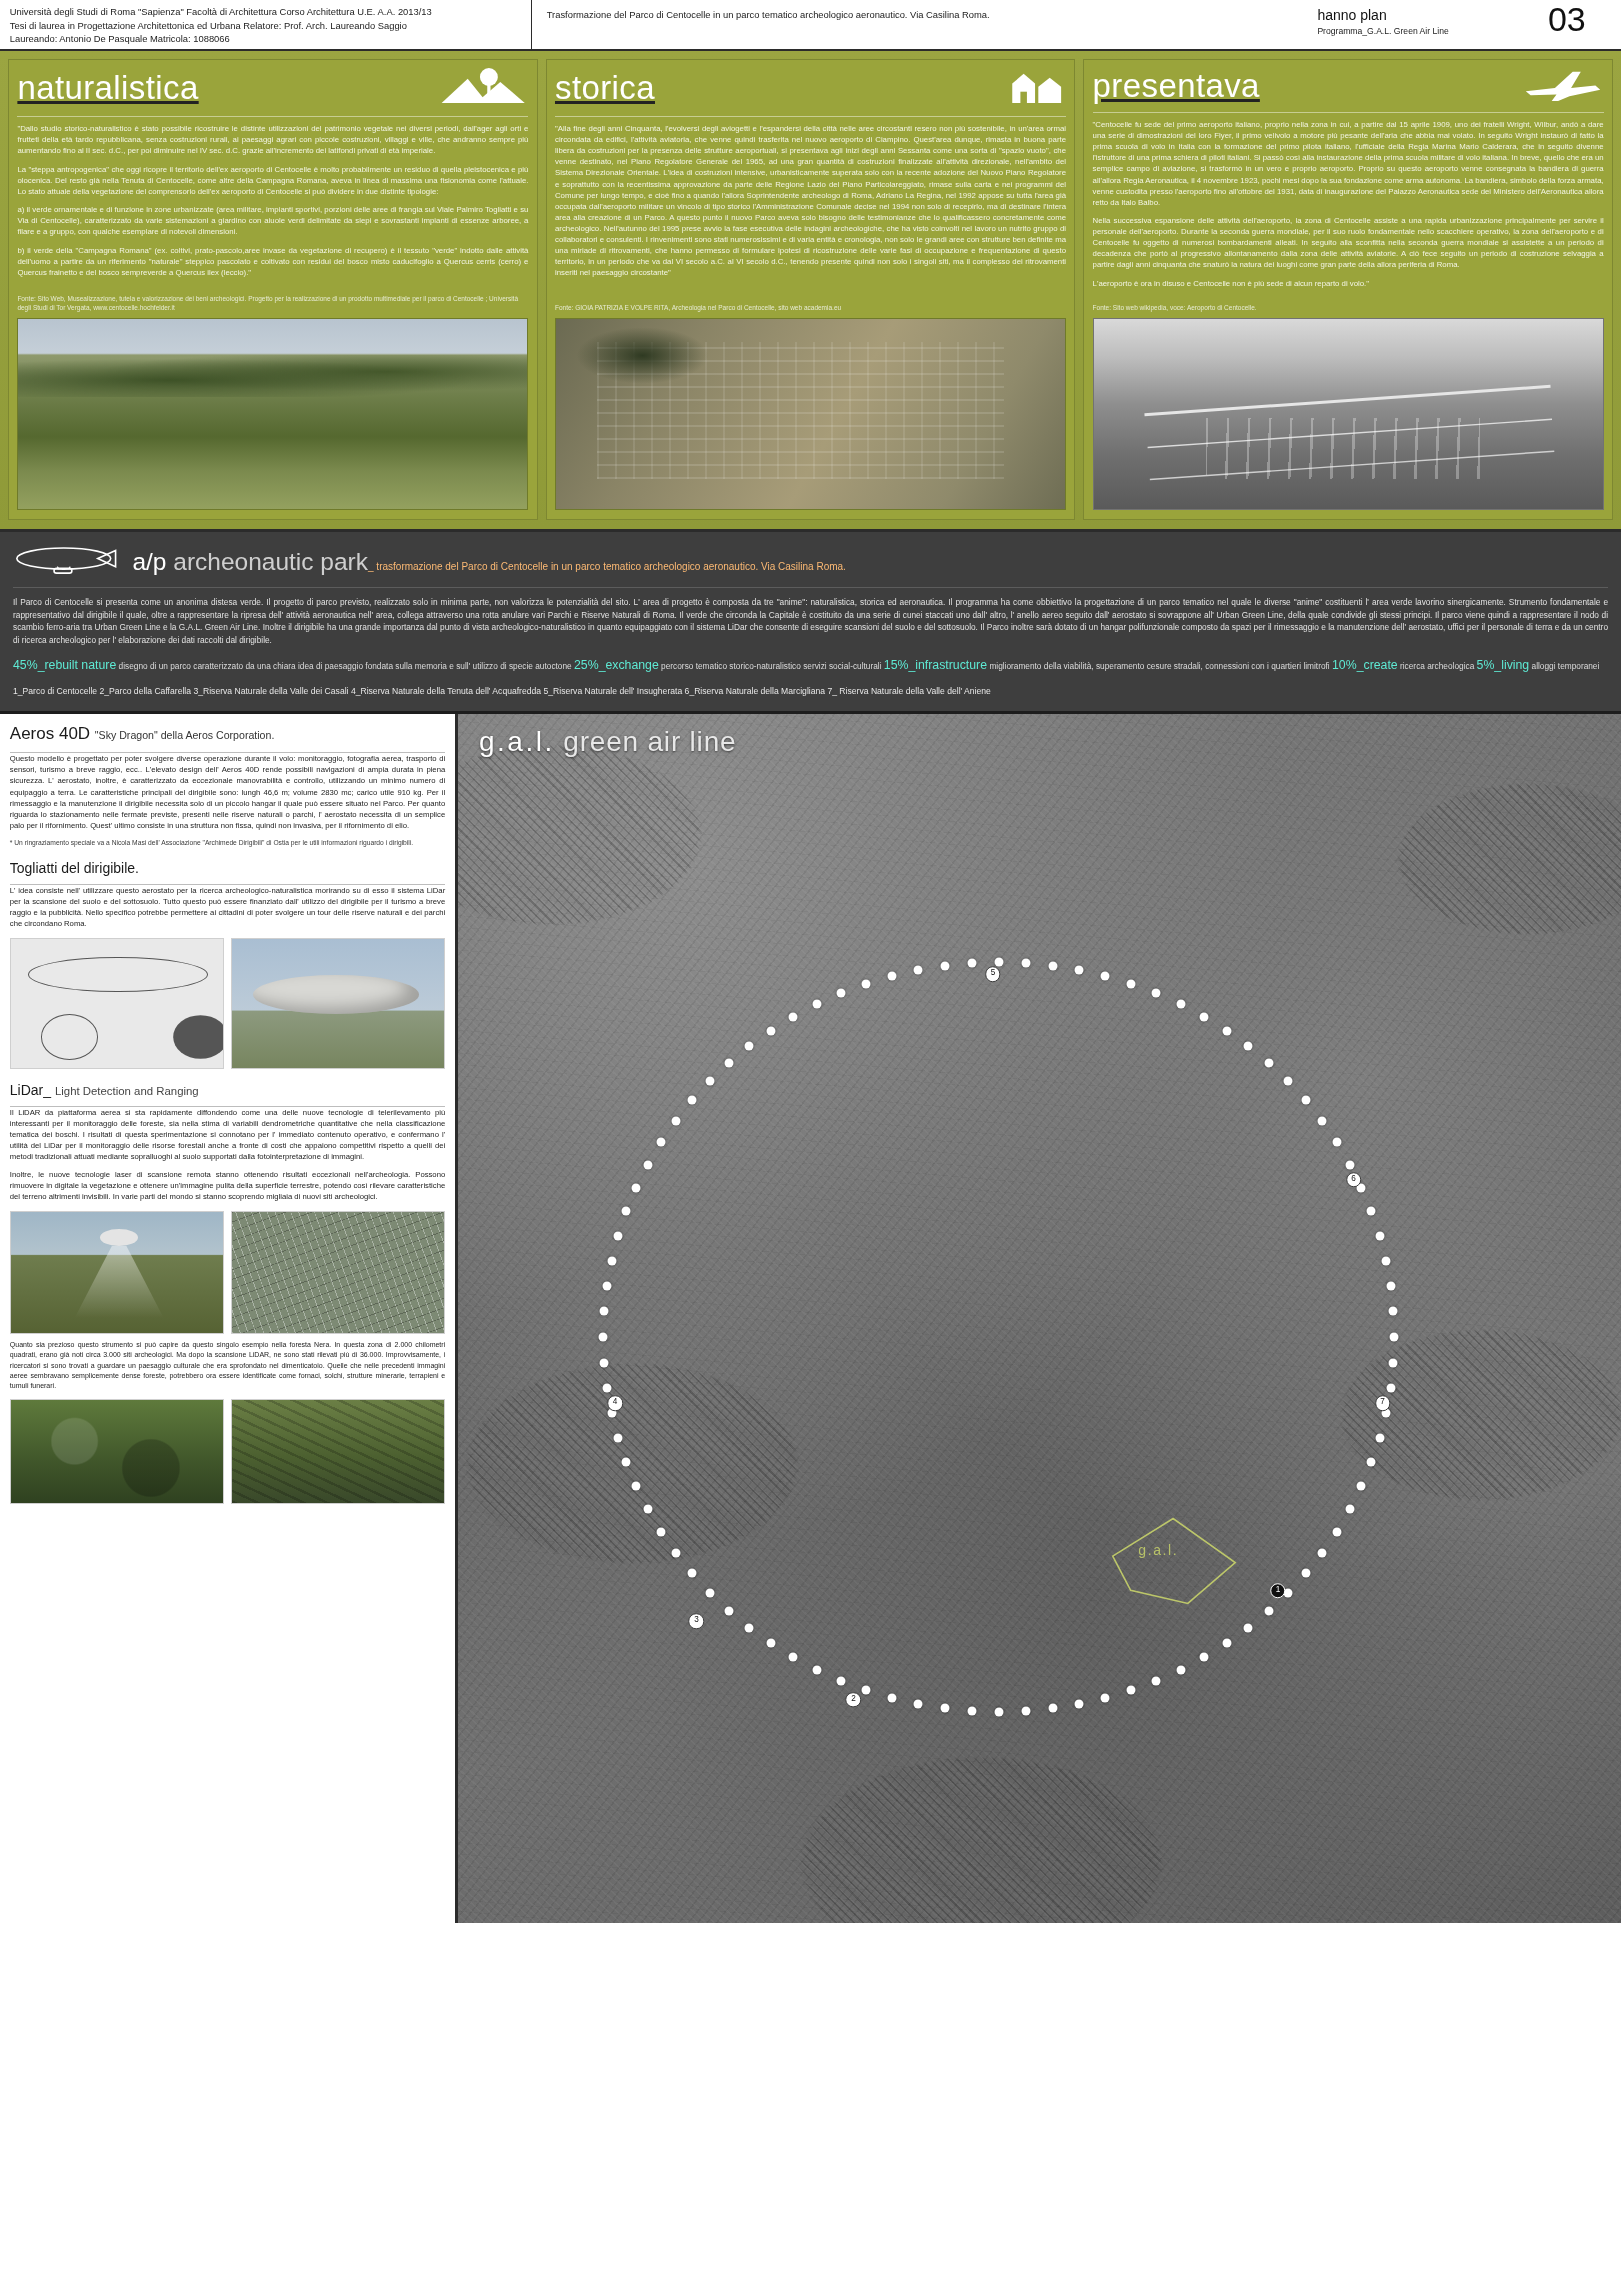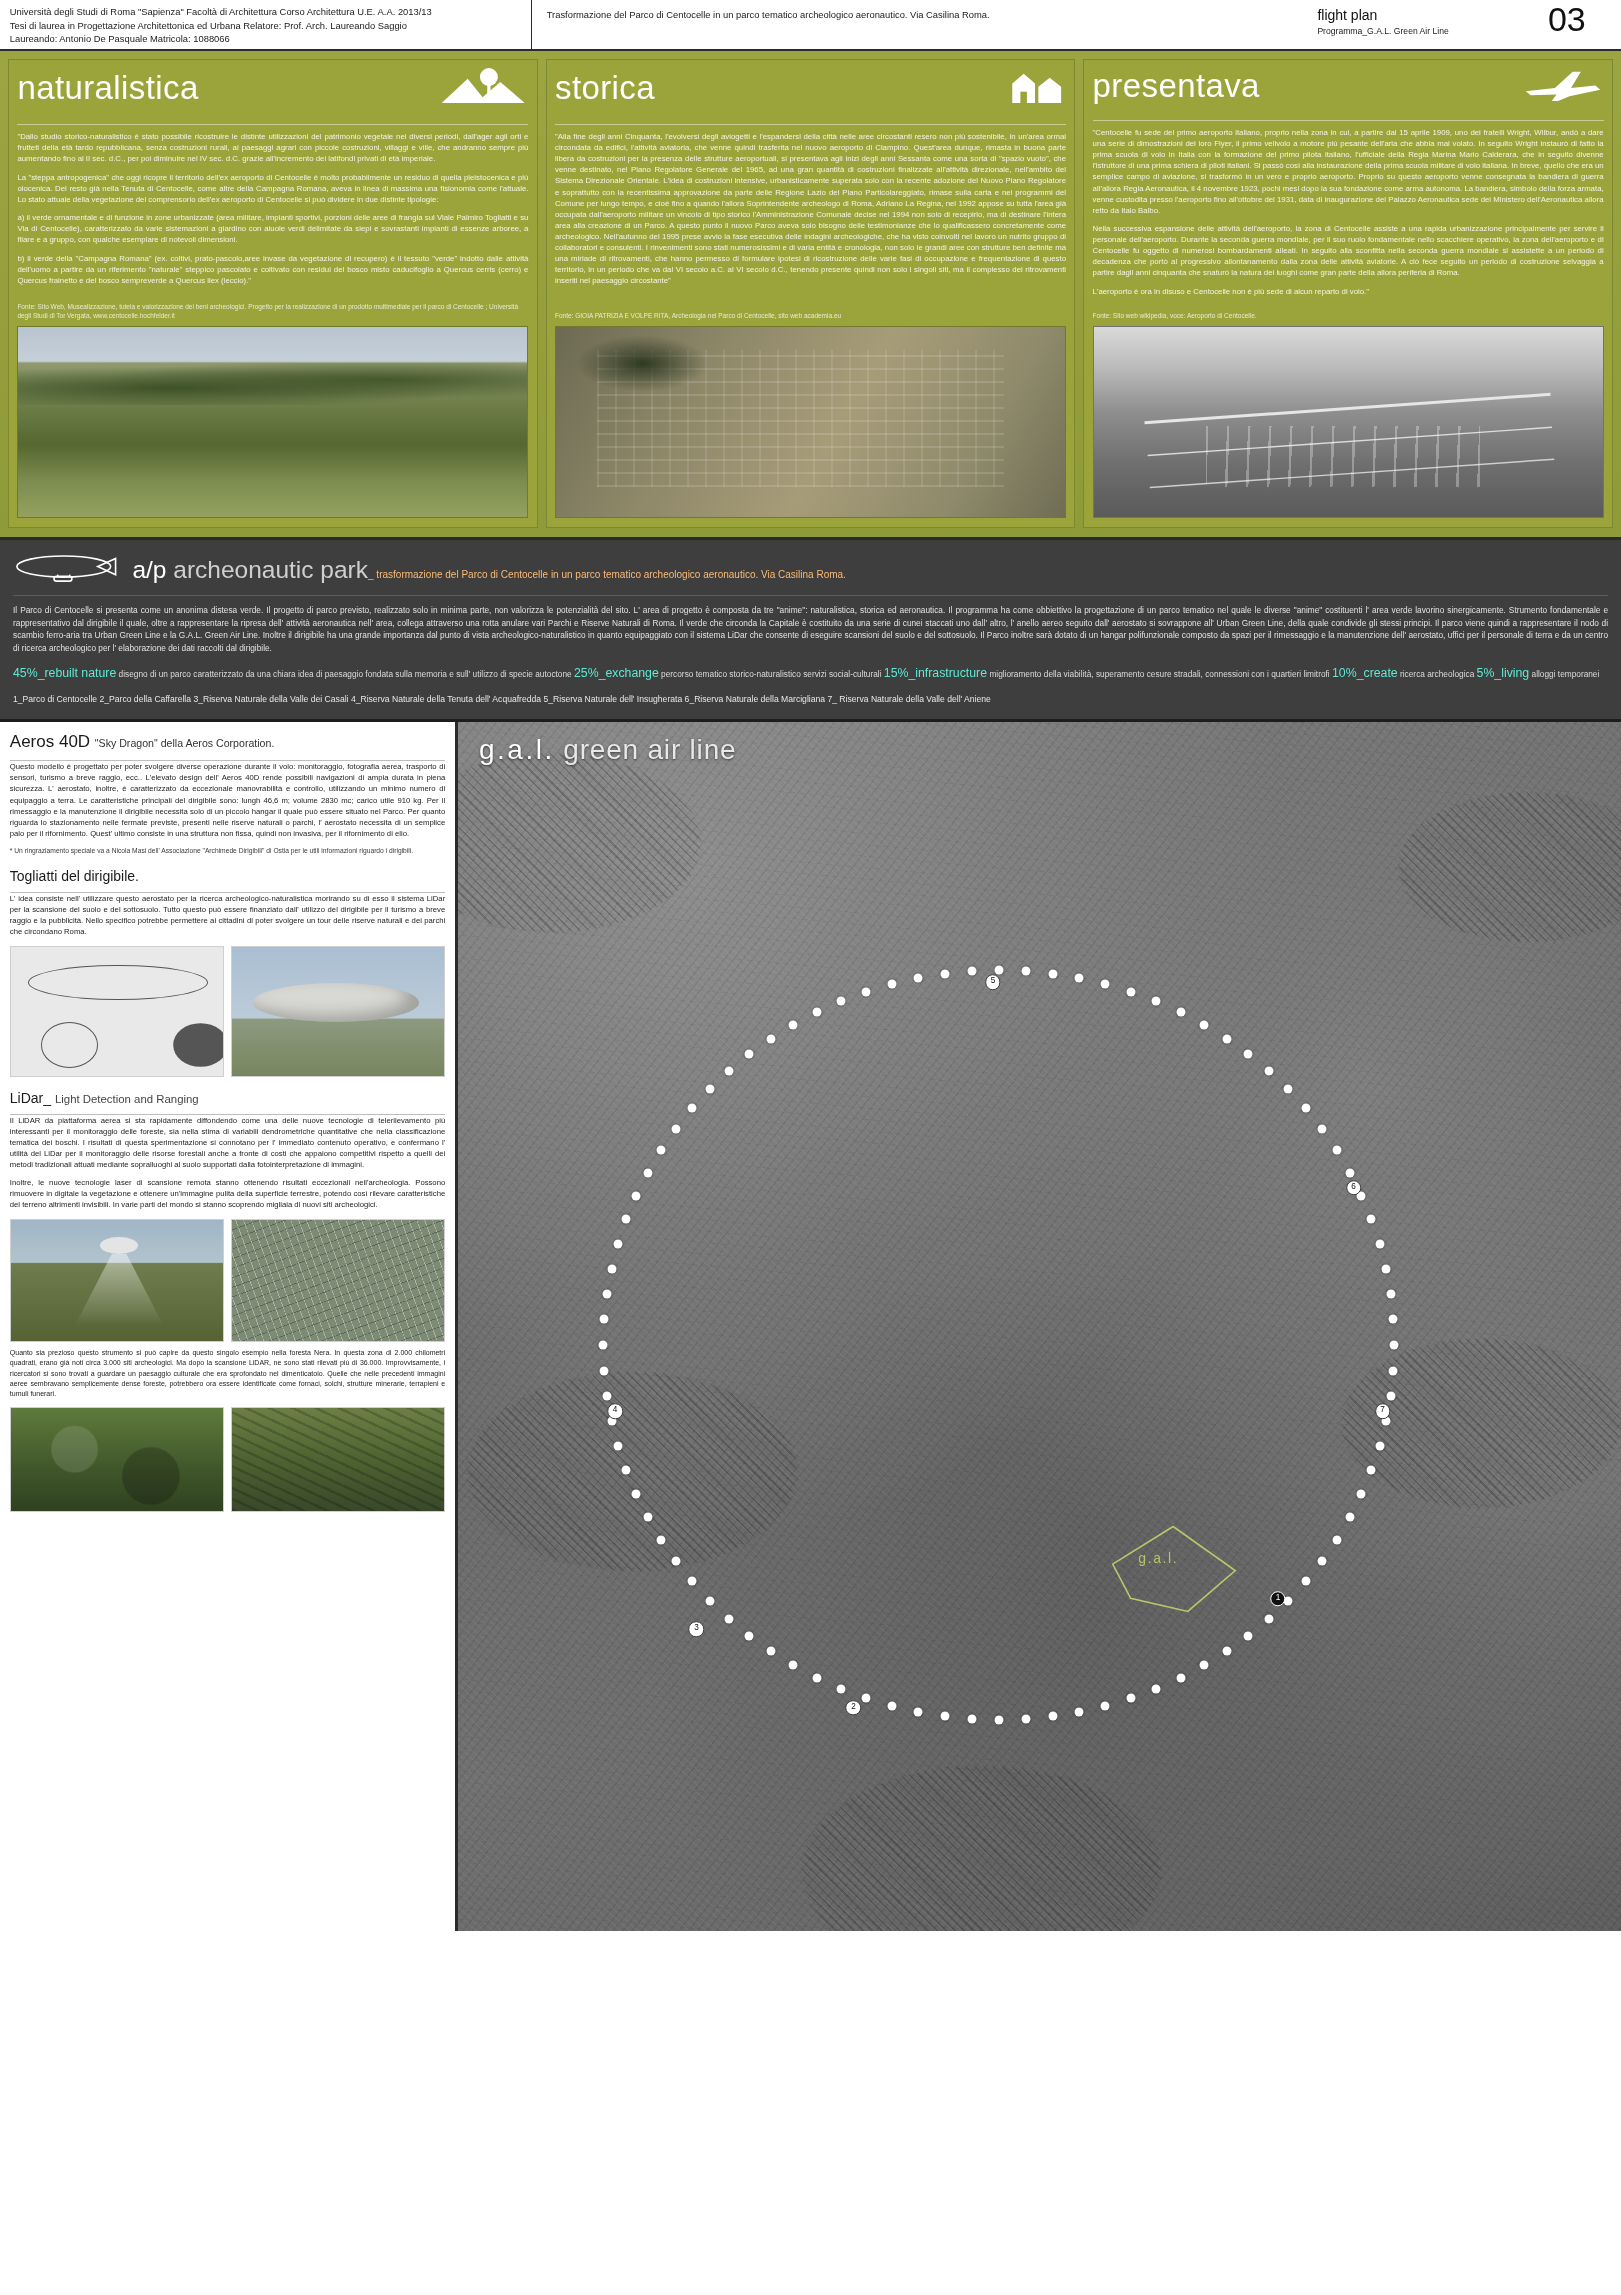--- a/index.html
+++ b/index.html
@@ -90,22 +90,23 @@
     border: 0.8px solid #7d8731;
     padding: 6.5px 8.2px 8.2px 8.2px;
     display: flex;
     flex-direction: column;
   }
   .theme-head {
     display: flex;
     align-items: center;
     justify-content: space-between;
     border-bottom: 0.8px solid rgba(255,255,255,.45);
-    padding-bottom: 16px;
+    padding-bottom: 8px;
     margin-bottom: 6.5px;
+    text-decoration: underline;
   }
   .theme-title {
     font-size: 33px;
     font-weight: 300;
     color: #ffffff;
     letter-spacing: 0.4px;
     line-height: 1;
   }
   .theme-icon { color: #fff; }
   .theme-body {
@@ -431,21 +432,21 @@
   <div class="top-header">
     <div class="th-left">
       <div class="line1">Università degli Studi di Roma "Sapienza" Facoltà di Architettura Corso Architettura U.E. A.A. 2013/13</div>
       <div class="line2">Tesi di laurea in Progettazione Architettonica ed Urbana        Relatore: Prof. Arch. Laureando Saggio</div>
       <div class="line3">Laureando: Antonio De Pasquale              Matricola: 1088066</div>
     </div>
     <div class="th-mid">
       <div class="ap-sub">Trasformazione del Parco di Centocelle in un parco tematico archeologico aeronautico. Via Casilina Roma.</div>
     </div>
     <div class="th-right">
-      <div class="fp">flight plan</div>
+      <div class="fp">hanno plan</div>
       <div class="prog">Programma_G.A.L. Green Air Line</div>
     </div>
     <div class="th-num">03</div>
   </div>
 
   <div class="themes">
 
     <div class="theme-col">
       <div class="theme-head">
         <div class="theme-title">naturalistica</div>

